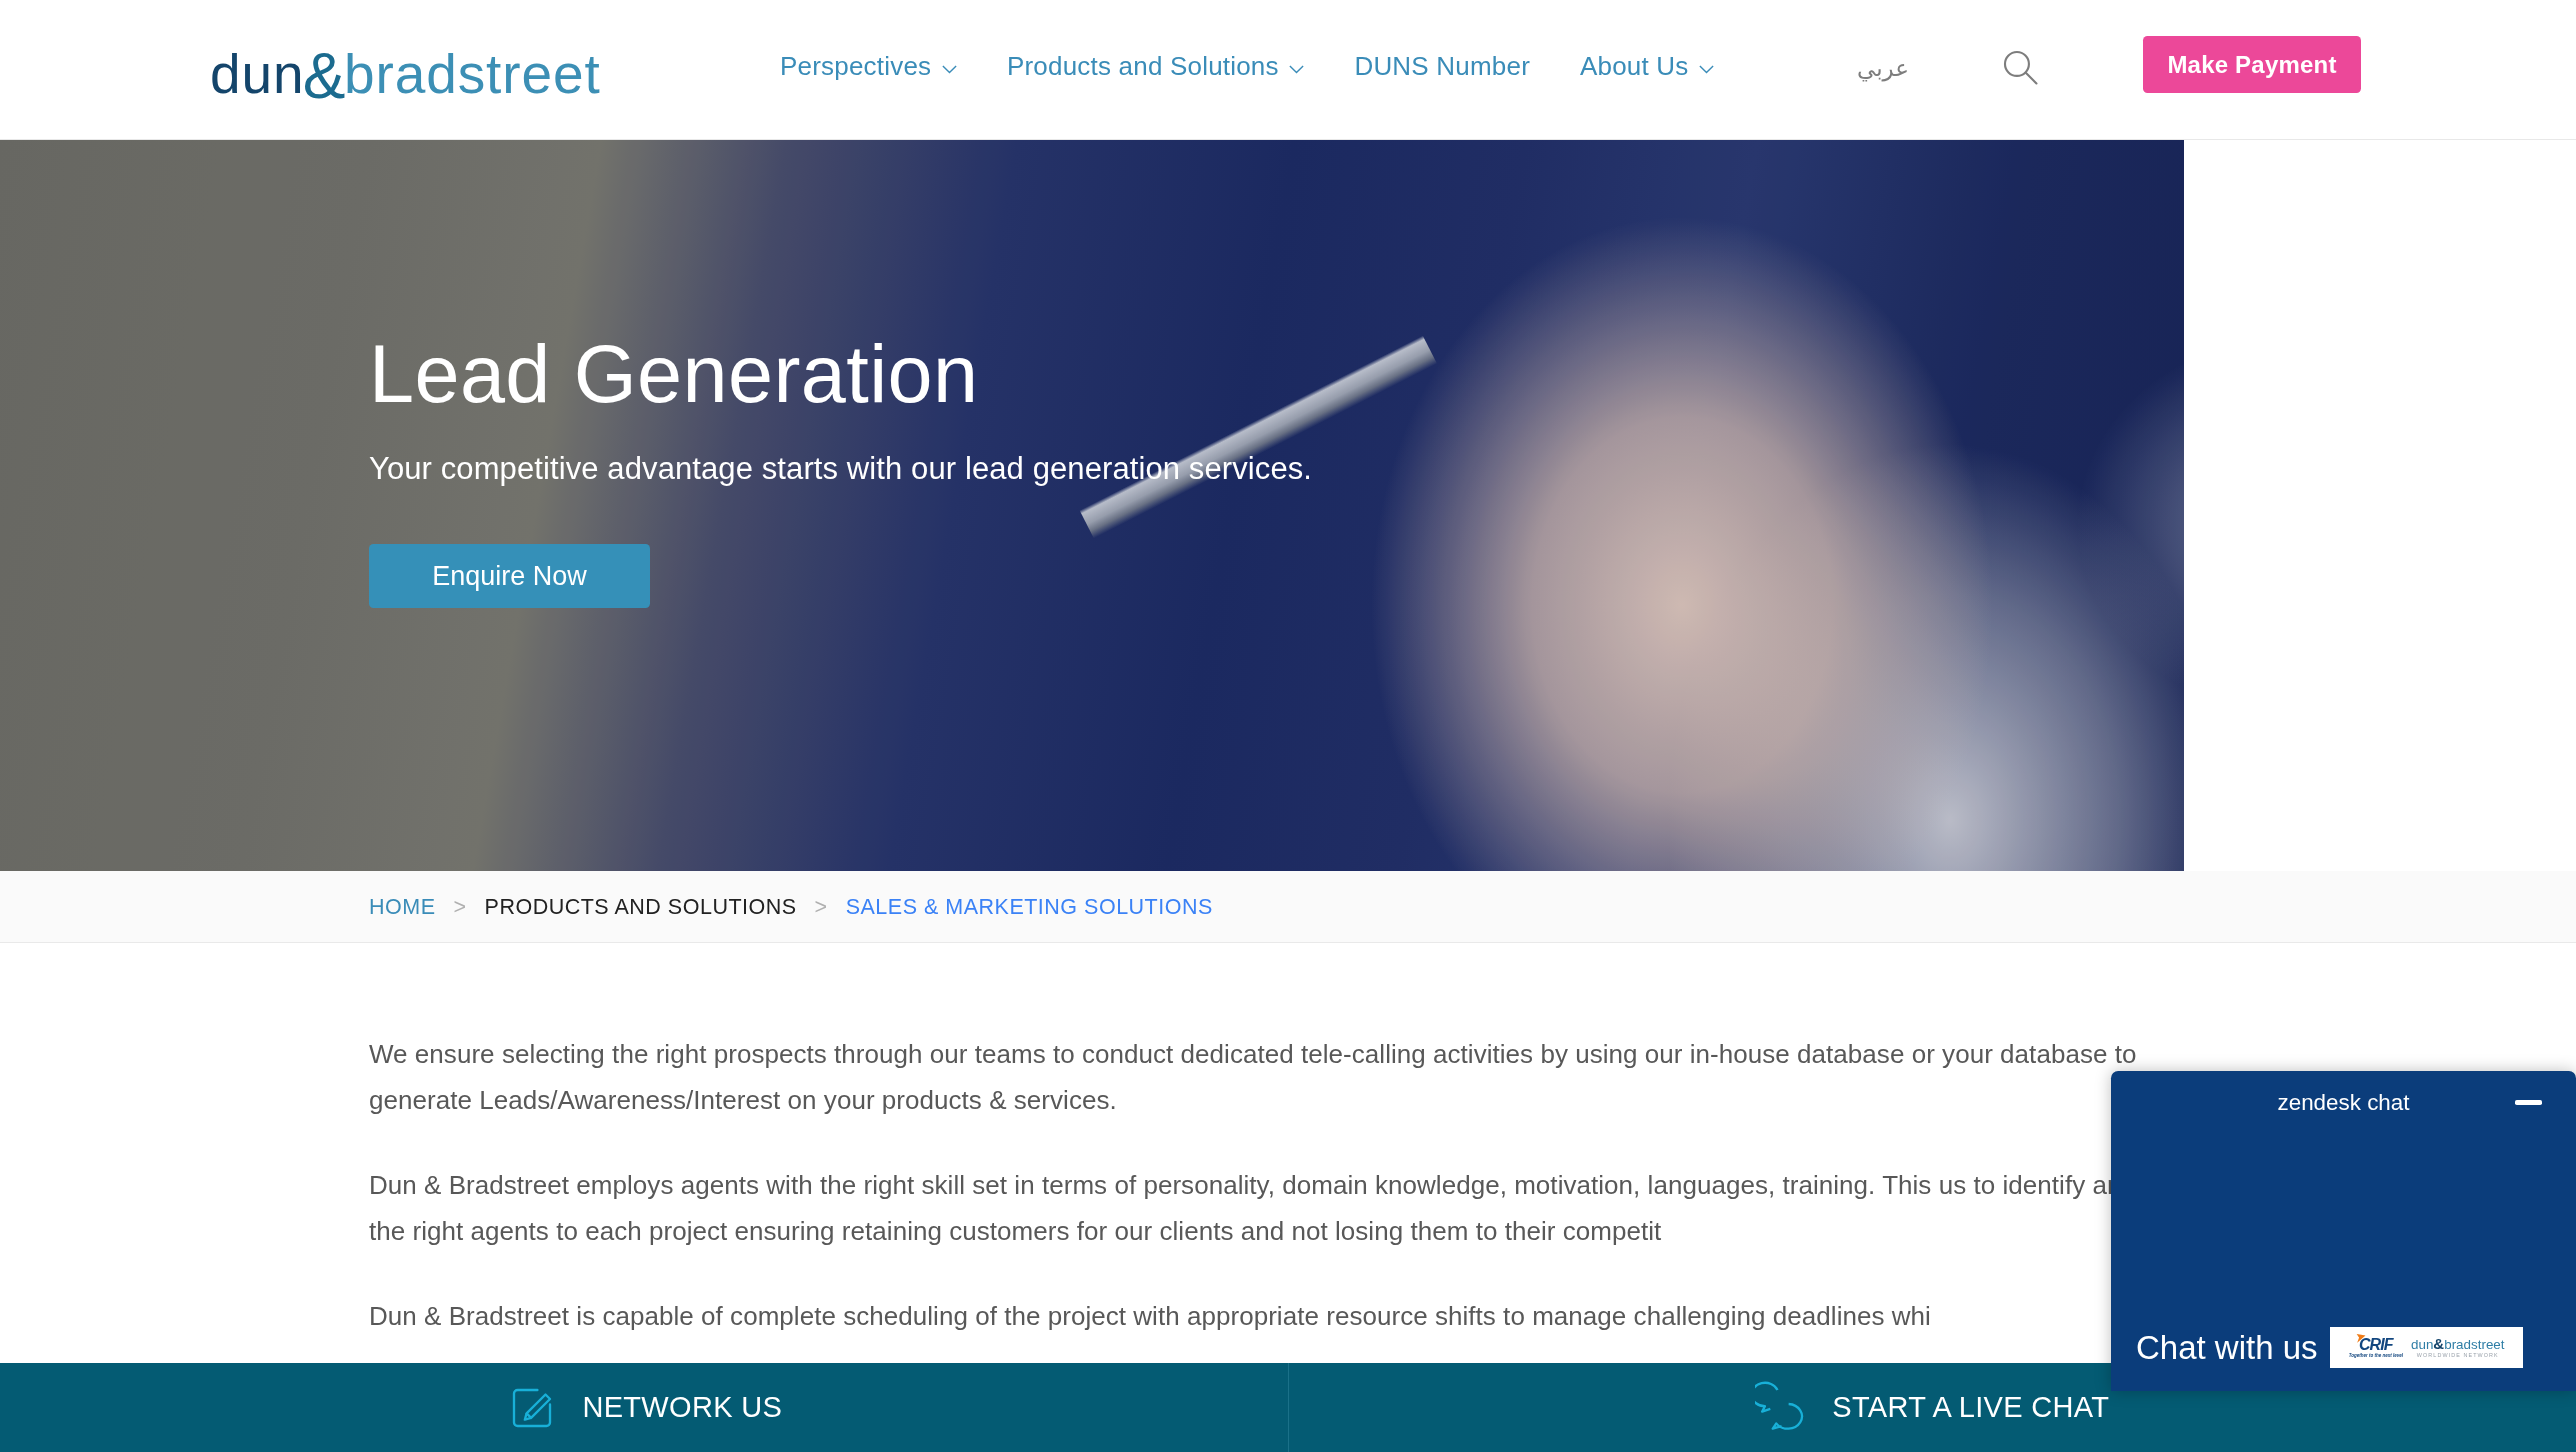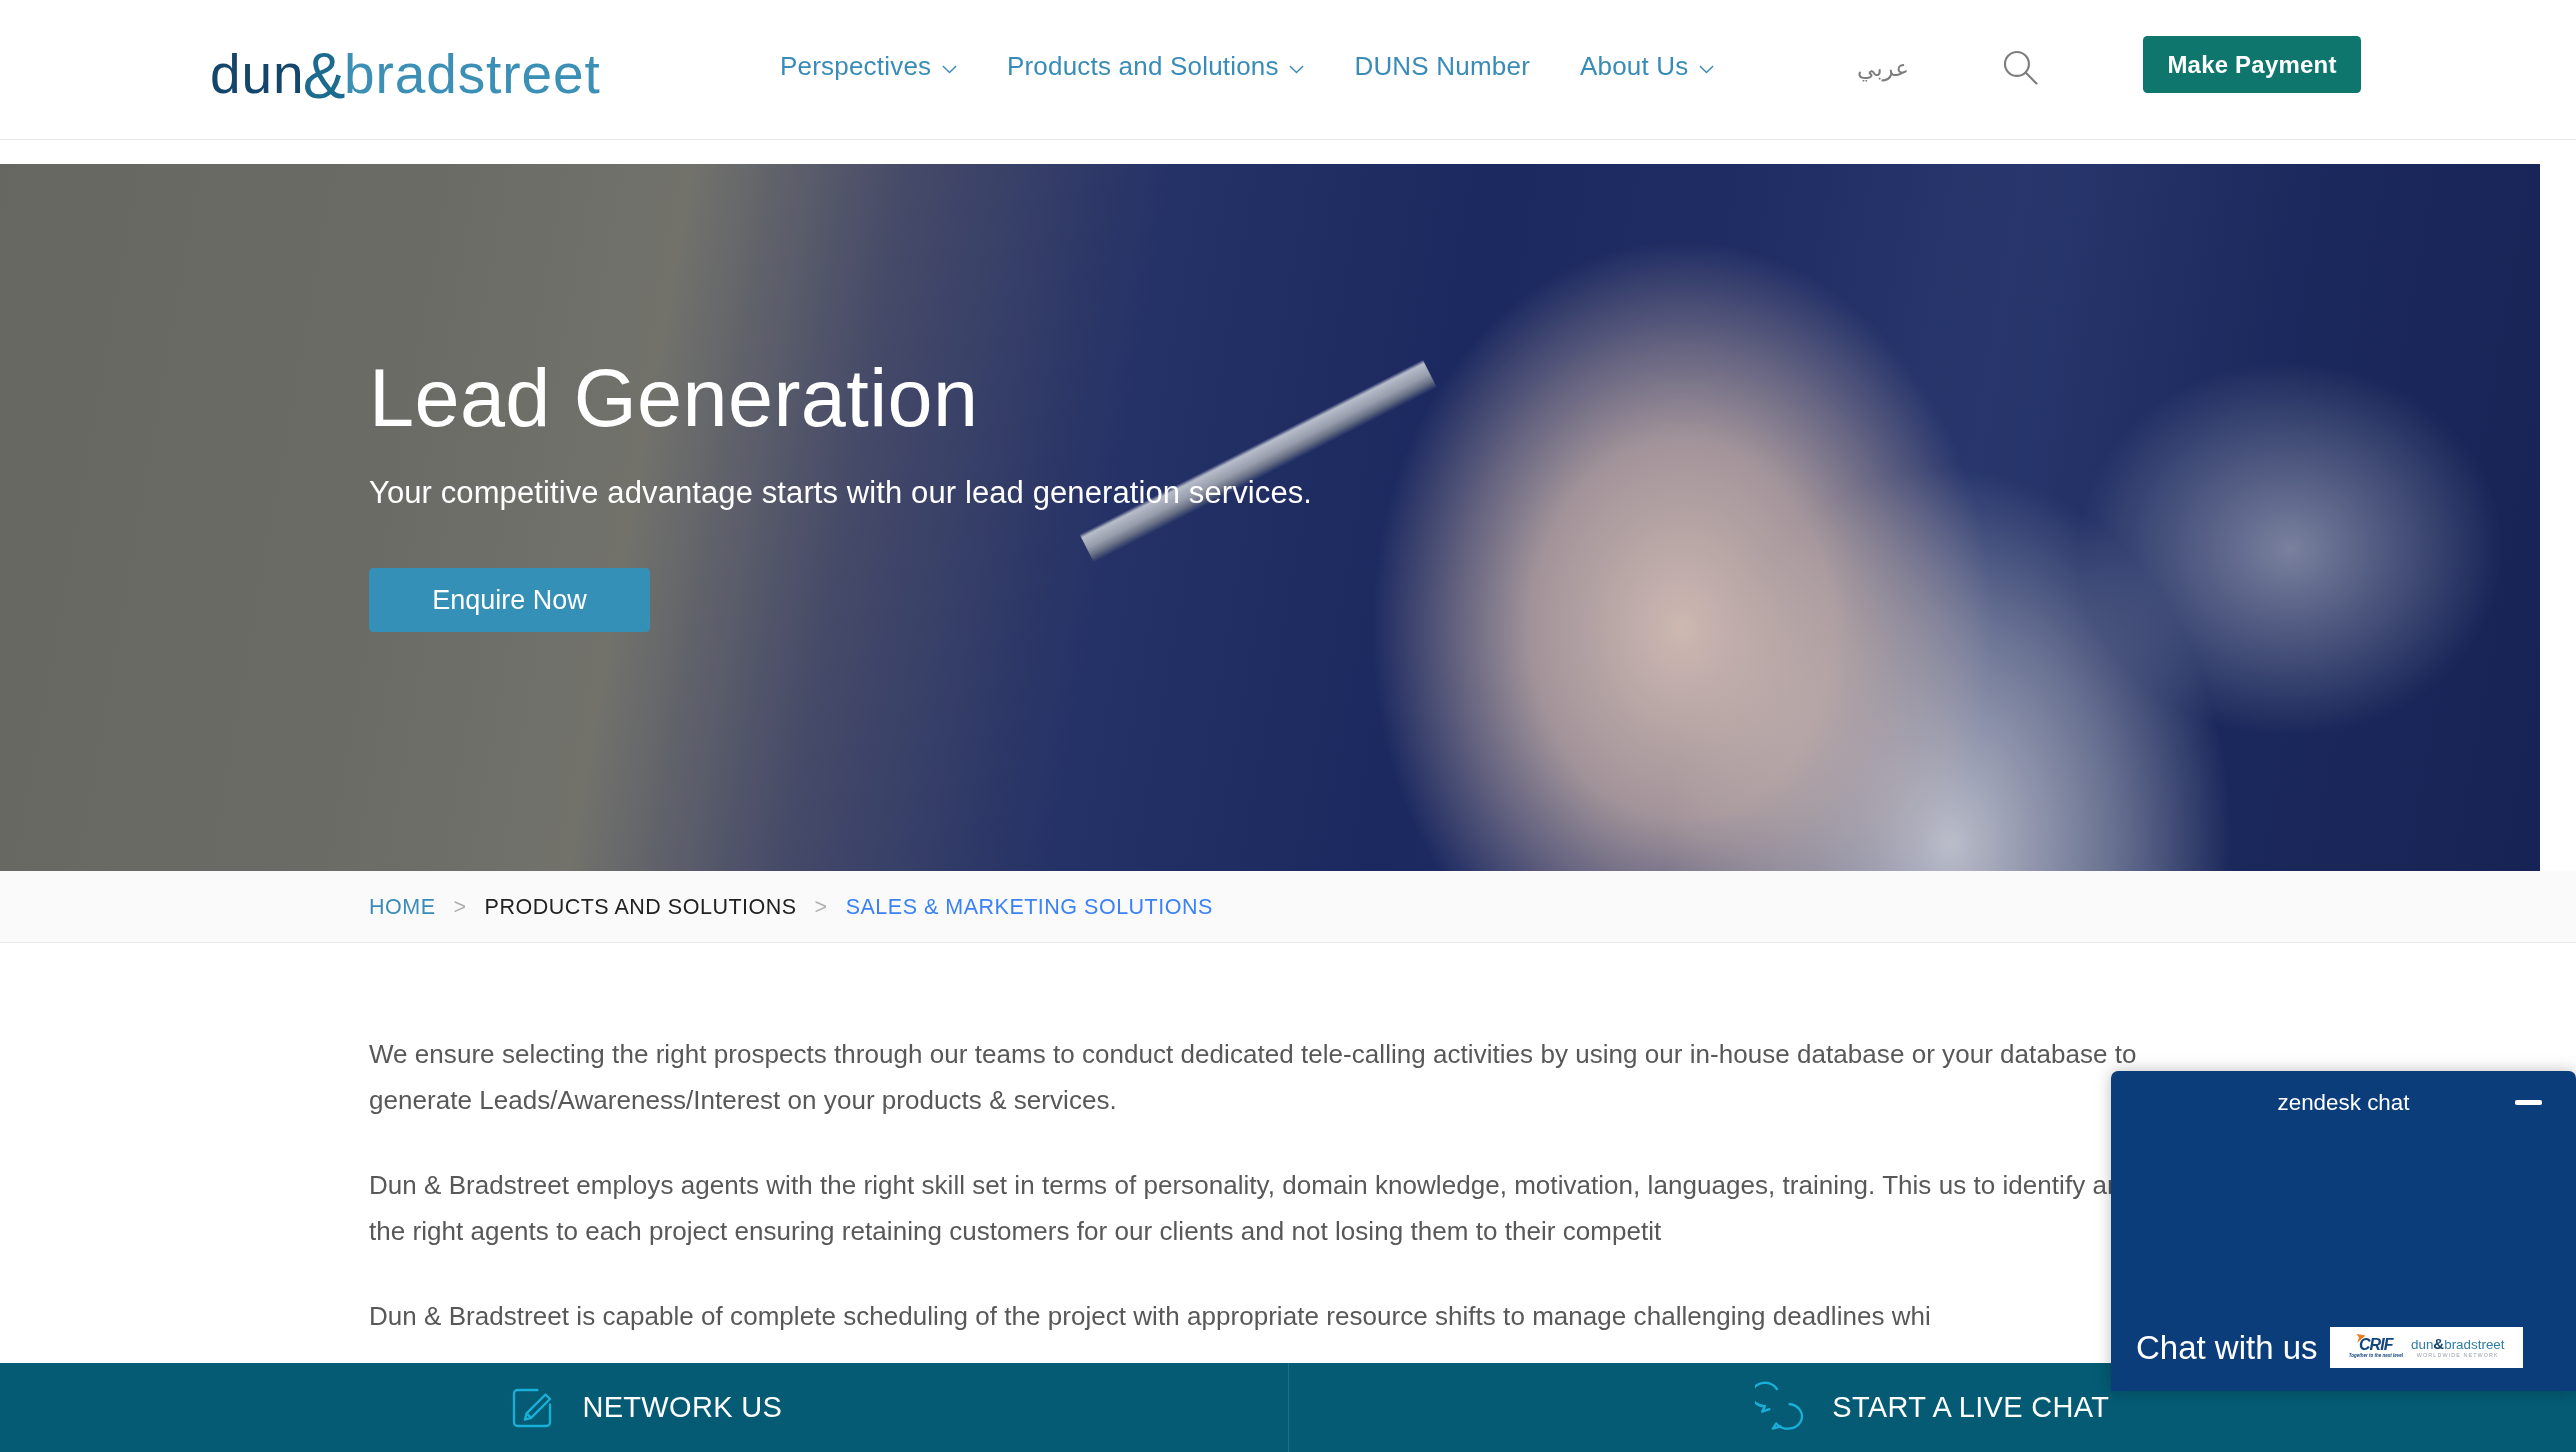--- a/index.html
+++ b/index.html
@@ -50,32 +50,31 @@
     color: #7d7d7d; font-size: 23px; direction: rtl;
     cursor: pointer;
   }
   .search-btn {
     position: absolute; left: 2001px; top: 48px;
     width: 39px; height: 39px; cursor: pointer;
   }
   .pay-btn {
     position: absolute; left: 2143px; top: 36px;
     width: 218px; height: 57px;
-    background: #0f766e; border-radius: 4.5px;
+    background: #ec4899; border-radius: 4.5px;
     color: #ffffff; font-size: 24px; font-weight: 600;
     display: flex; align-items: center; justify-content: center;
     cursor: pointer; letter-spacing: 0.2px;
   }
 
   
   .hero {
     position: absolute; top: 140px; left: 0;
-    width: 2540px; height: 731px;
+    width: 2184px; height: 731px;
     overflow: hidden;
-    margin-top: 24px;
   }
   .hero-img {
     position: absolute; inset: 0;
     background:
       radial-gradient(ellipse 501px 626px at 1682px 465px, rgba(236,210,196,0.92) 0%, rgba(222,196,184,0.75) 30%, rgba(60,62,90,0.0) 62%),
       radial-gradient(ellipse 376px 501px at 1950px 680px, rgba(228,228,232,0.85) 0%, rgba(200,202,210,0.45) 45%, rgba(0,0,0,0) 75%),
       radial-gradient(ellipse 304px 268px at 2290px 385px, rgba(215,218,228,0.55) 0%, rgba(0,0,0,0) 70%),
       linear-gradient(100deg,
         #6e6e68 0%, #73736c 16%, #7a7a72 26%,
         #4a4f6e 34%, #27356d 44%,

